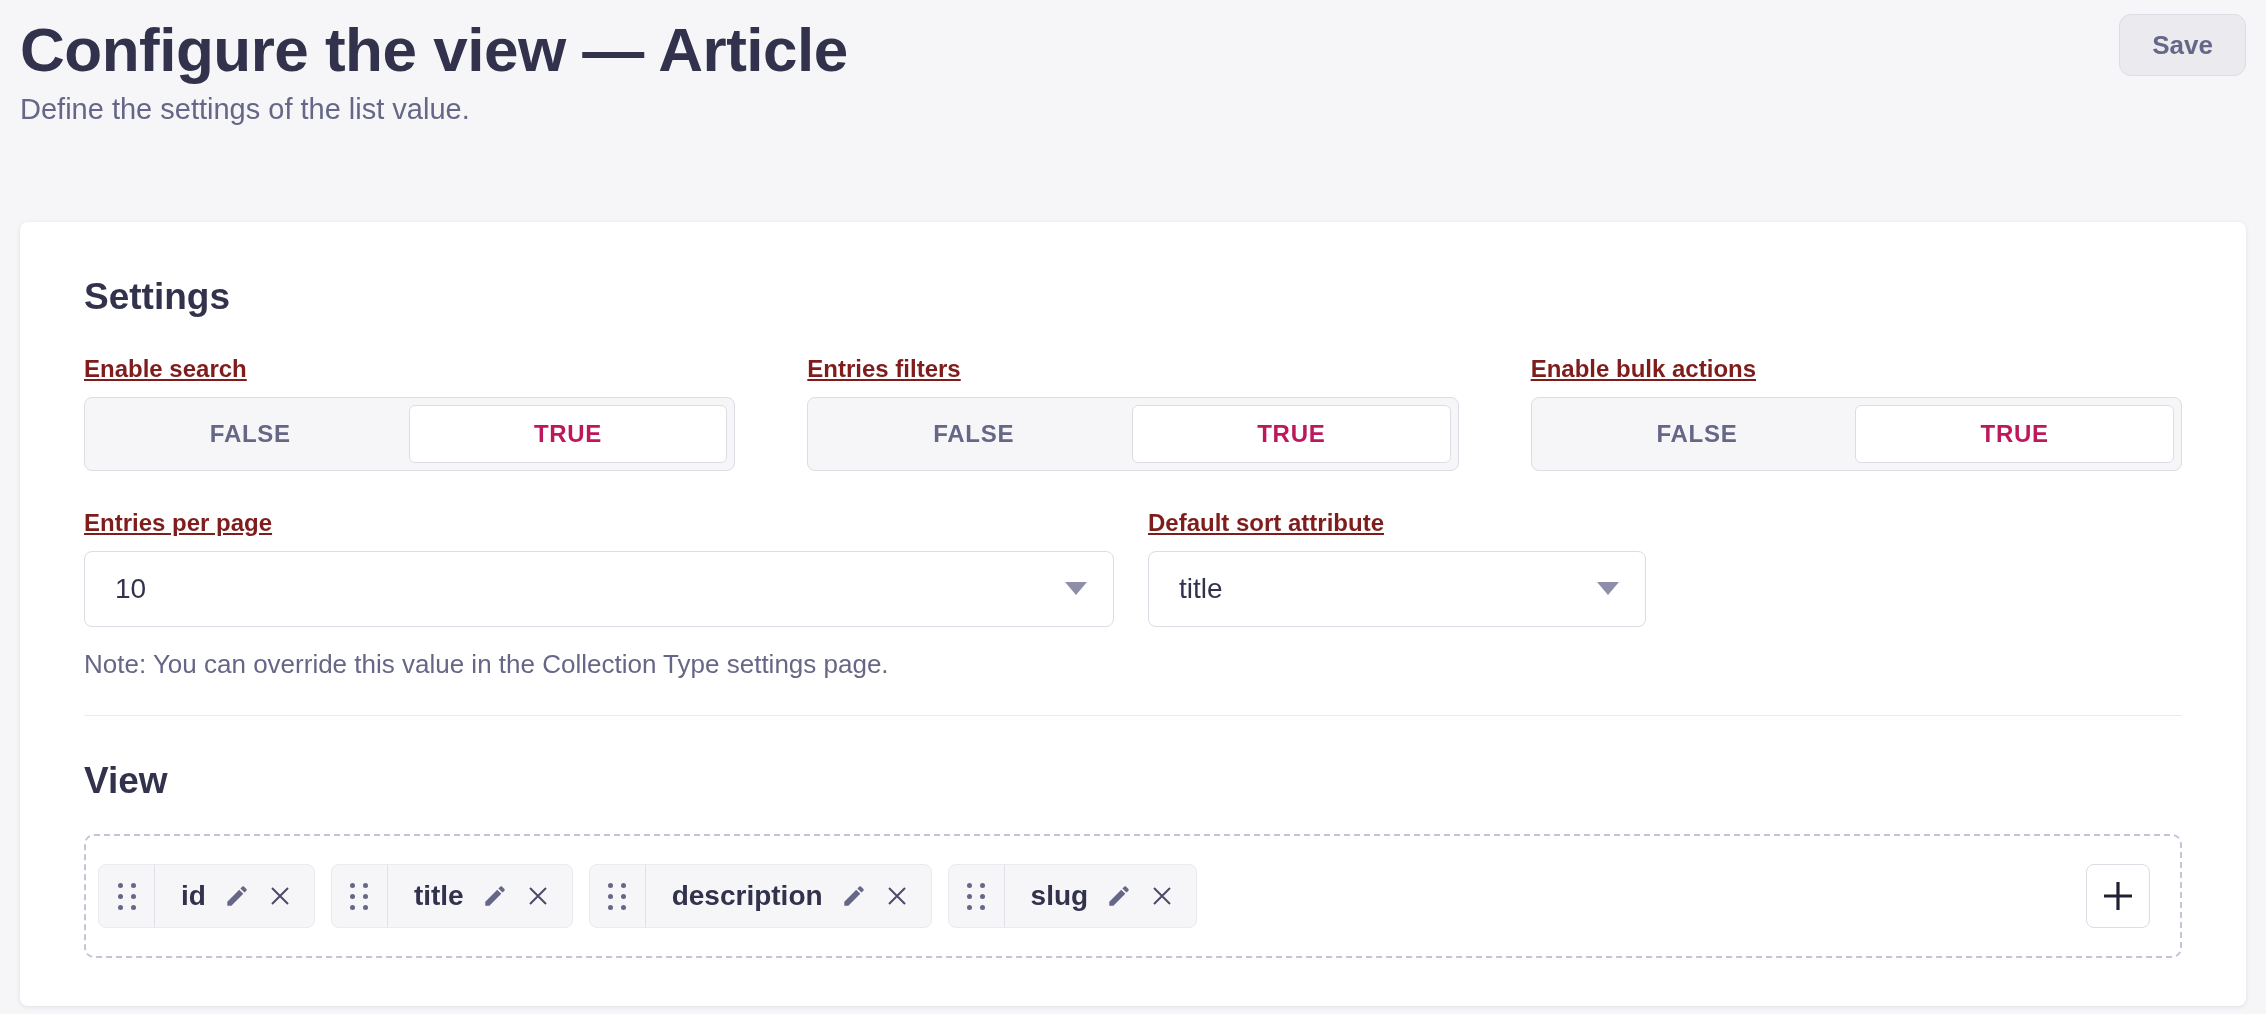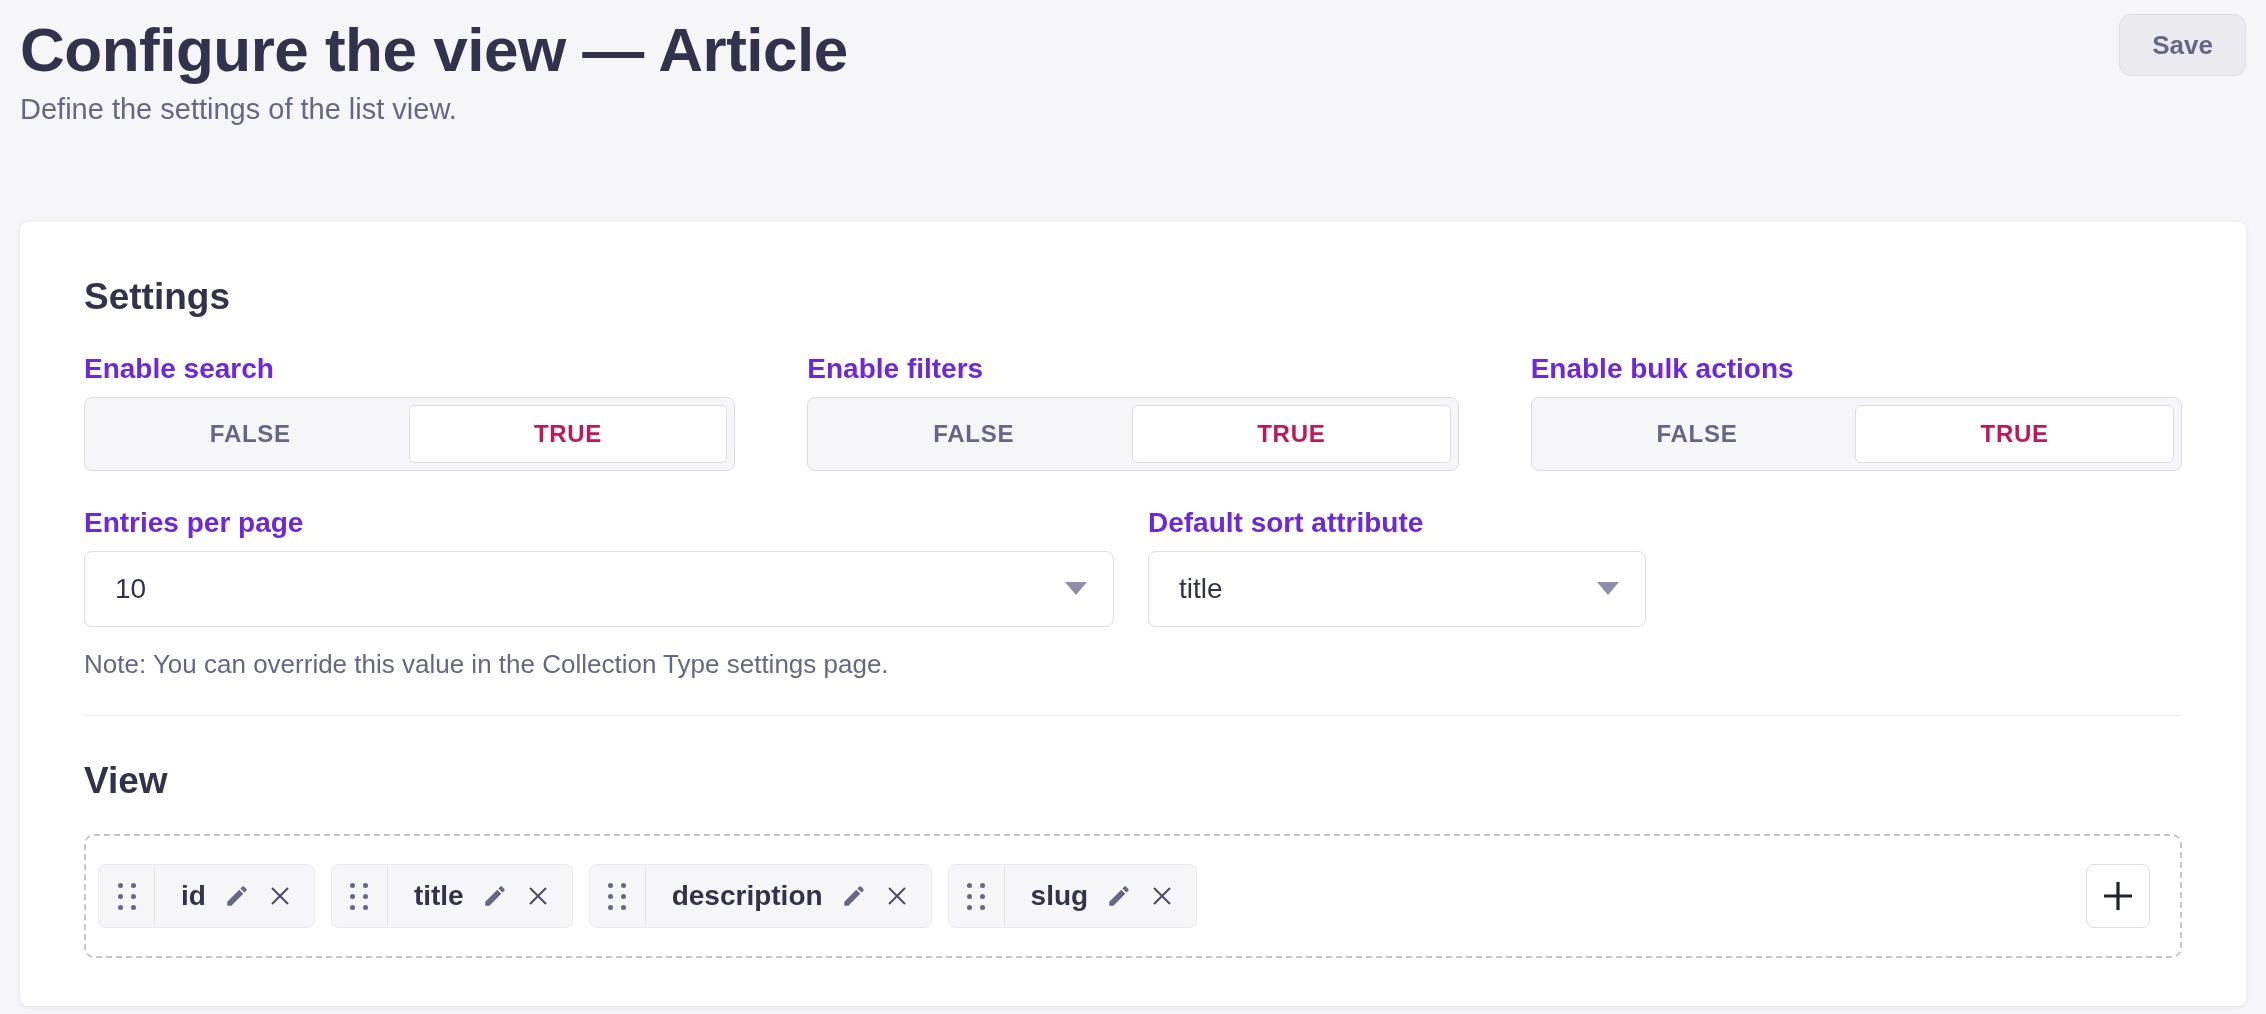--- a/index.html
+++ b/index.html
@@ -60,25 +60,26 @@
   }
 
   
   .toggles-row {
     margin-top: 36px;
     display: grid;
     grid-template-columns: 1fr 1fr 1fr;
     column-gap: 72px;
   }
   .field-label {
-    font-size: 28px;
+    font-size: 24px;
     font-weight: 600;
-    color: #6d28d9;
+    color: #7f1d1d;
     line-height: 28px;
     margin-bottom: 14px;
+    text-decoration: underline;
   }
   .toggle {
     height: 74px;
     background: #f6f6f9;
     border: 1px solid #dcdce4;
     border-radius: 8px;
     padding: 7px;
     display: flex;
   }
   .toggle-opt {
@@ -211,41 +212,41 @@
     justify-content: center;
     cursor: pointer;
   }
 </style>
 </head>
 <body>
 
 <div class="header">
   <div>
     <h1 class="page-title">Configure the view — Article</h1>
-    <div class="page-subtitle">Define the settings of the list view.</div>
+    <div class="page-subtitle">Define the settings of the list value.</div>
   </div>
   <button class="save-btn">Save</button>
 </div>
 
 <div class="card">
 
   <h2 class="section-heading">Settings</h2>
 
   <div class="toggles-row">
 
     <div>
       <div class="field-label">Enable search</div>
       <div class="toggle">
         <div class="toggle-opt">FALSE</div>
         <div class="toggle-opt selected">TRUE</div>
       </div>
     </div>
 
     <div>
-      <div class="field-label">Enable filters</div>
+      <div class="field-label">Entries filters</div>
       <div class="toggle">
         <div class="toggle-opt">FALSE</div>
         <div class="toggle-opt selected">TRUE</div>
       </div>
     </div>
 
     <div>
       <div class="field-label">Enable bulk actions</div>
       <div class="toggle">
         <div class="toggle-opt">FALSE</div>

